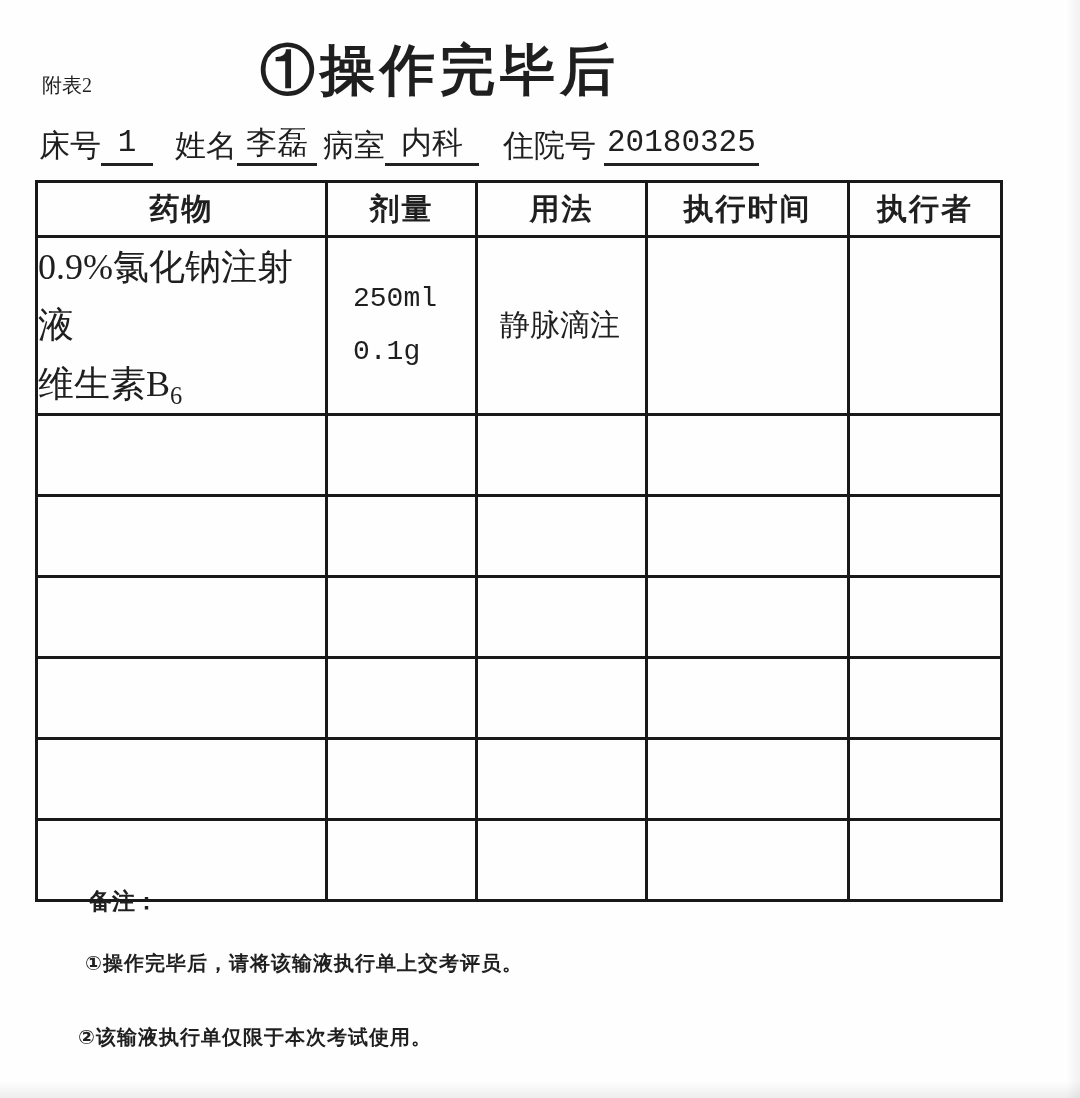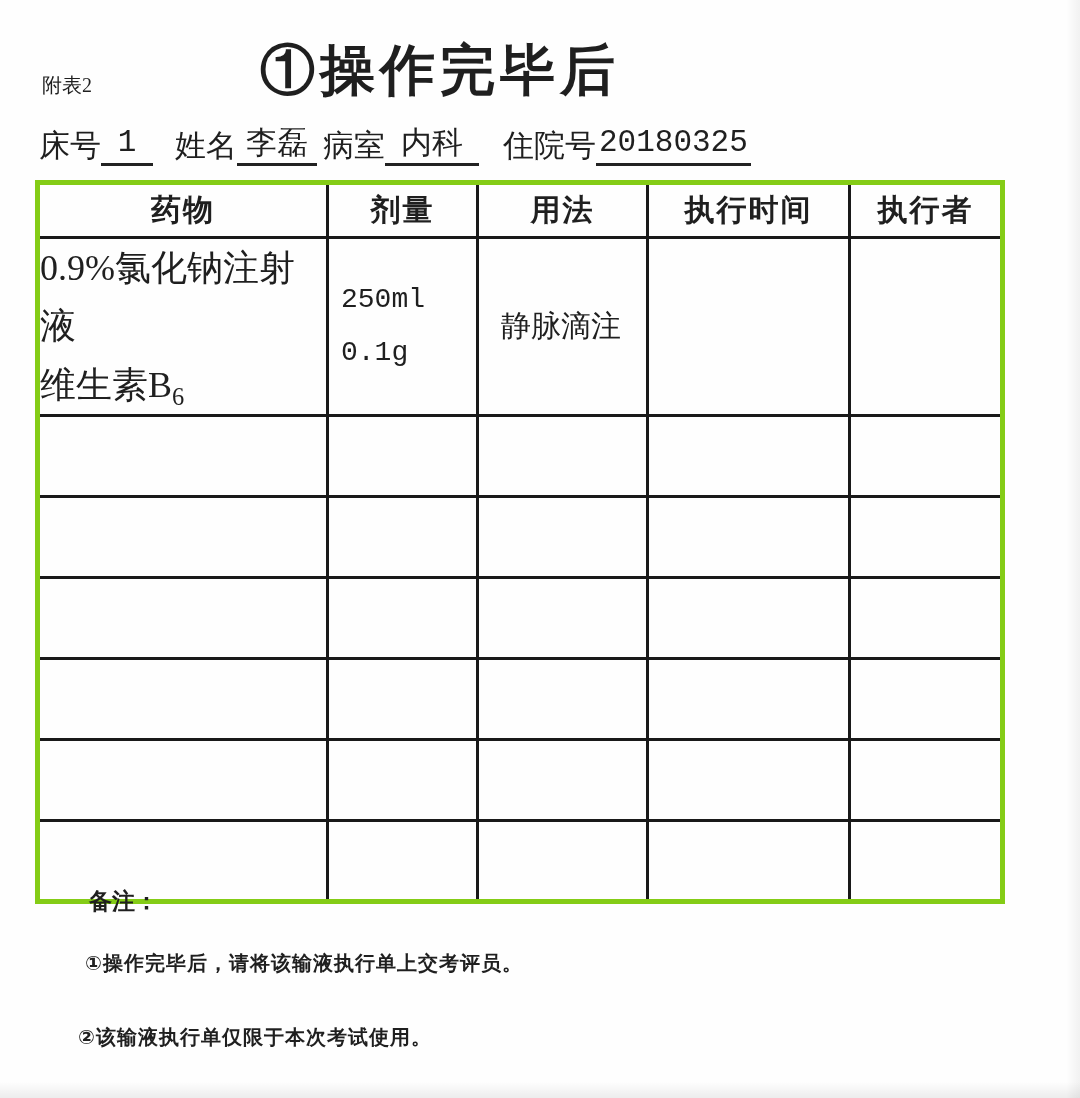--- a/index.html
+++ b/index.html
@@ -58,36 +58,36 @@
   .patient-line .fill {
     display: inline-block;
     border-bottom: 3px solid #222222;
     text-align: center;
     vertical-align: bottom;
     padding: 0 3px;
   }
   .fill-bed   { min-width: 46px; }
   .fill-name  { min-width: 74px; }
   .fill-ward  { min-width: 88px; margin-right: 24px; }
-  .fill-adm   { min-width: 146px; }
+  .fill-adm   { min-width: 146px; margin-left: 8px; }
   .gap-a { display:inline-block; width: 22px; }
   .gap-b { display:inline-block; width: 6px; }
 
   .mono {
     font-family: "Liberation Mono", "DejaVu Sans Mono", monospace;
   }
 
   table.form-table {
     position: absolute;
     left: 35px;
     top: 180px;
     width: 965px;
     border-collapse: collapse;
     table-layout: fixed;
-    border: 5px solid #84cc16;
+    border: 3px solid #84cc16;
   }
   .form-table th, .form-table td {
     border: 3px solid #191919;
     padding: 0;
     overflow: hidden;
   }
   .form-table thead tr { height: 55px; }
   .form-table th {
     font-size: 30px;
     font-weight: bold;
@@ -98,21 +98,21 @@
   tr.row-empty { height: 81px; }
 
   td.cell-drug {
     font-size: 36px;
     line-height: 1.62;
     vertical-align: middle;
   }
   td.cell-dose {
     font-size: 28px;
     line-height: 1.92;
-    padding-left: 12px;
+    padding-left: 25px;
     vertical-align: middle;
   }
   td.cell-usage {
     font-size: 30px;
     padding-left: 22px;
     vertical-align: middle;
     margin-left: 18px;
   }
   td.cell-drug sub {
     font-size: 0.68em;

